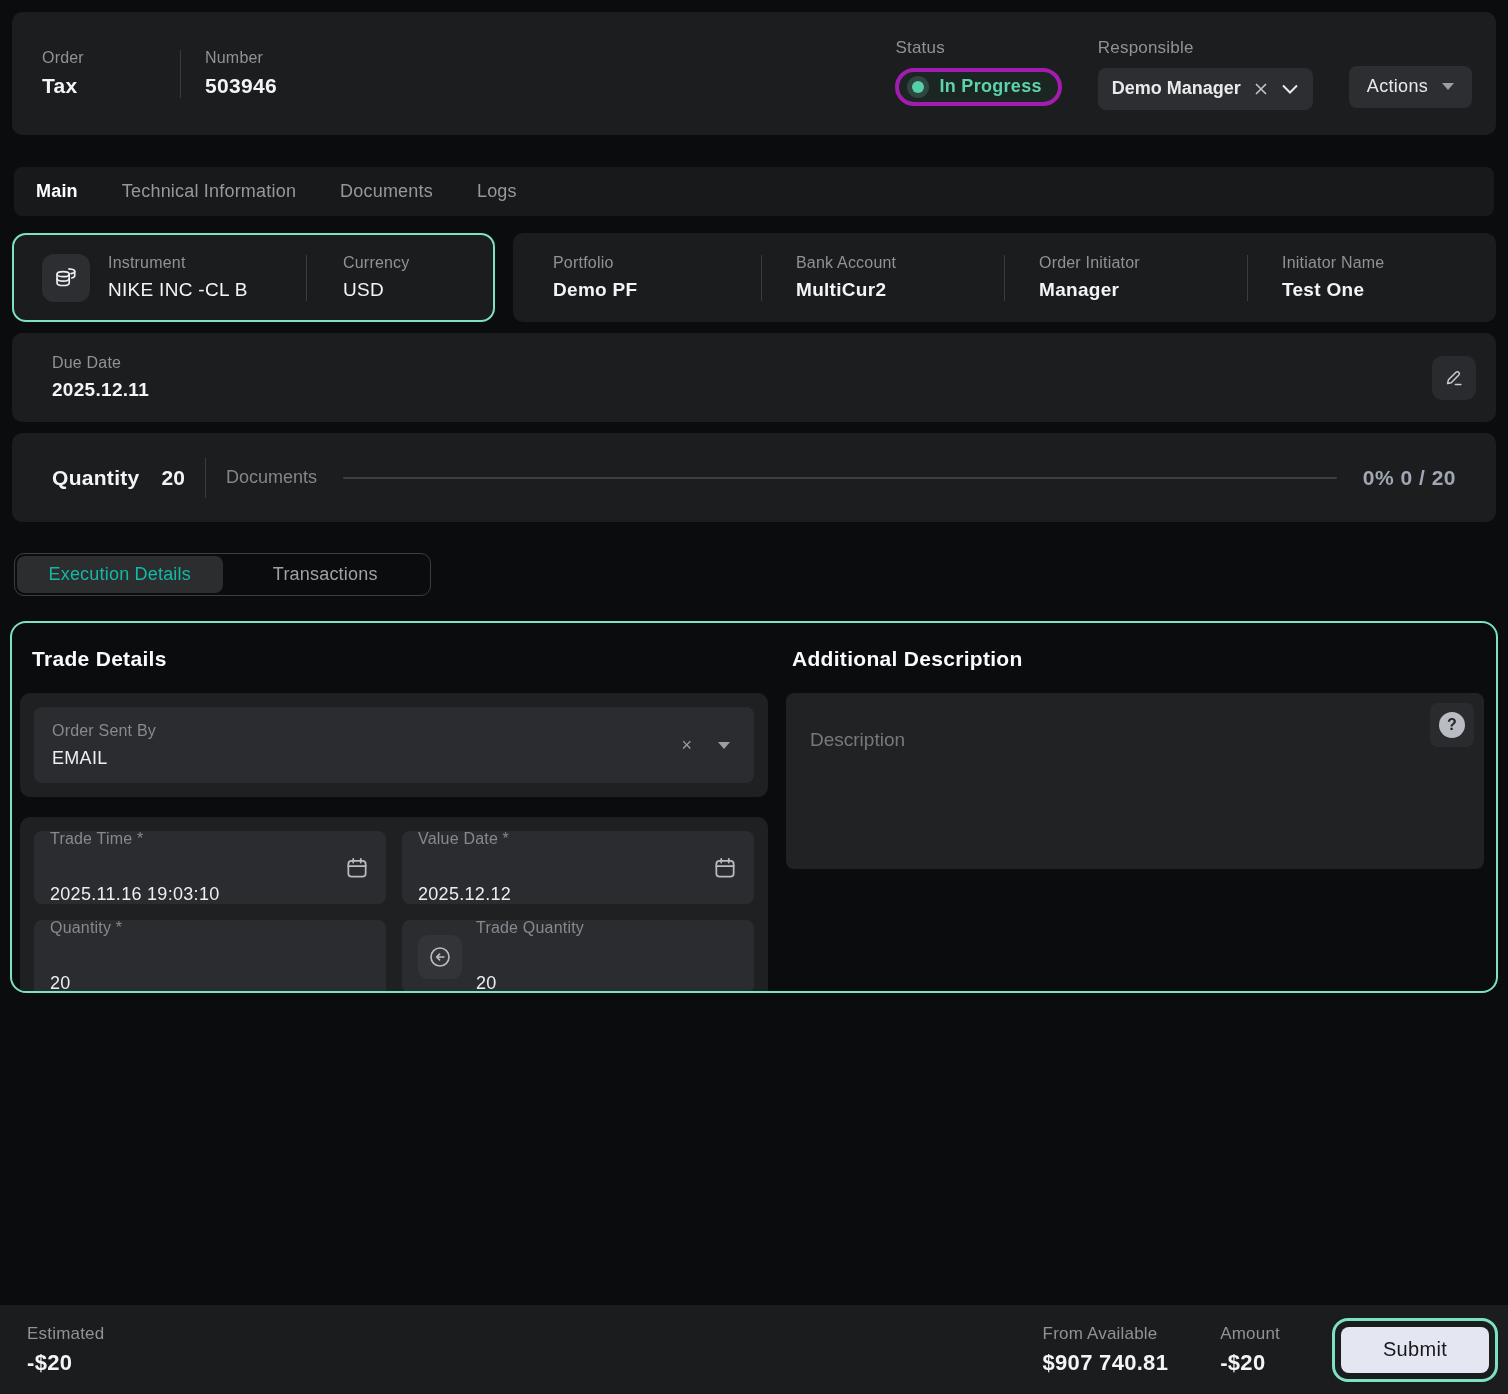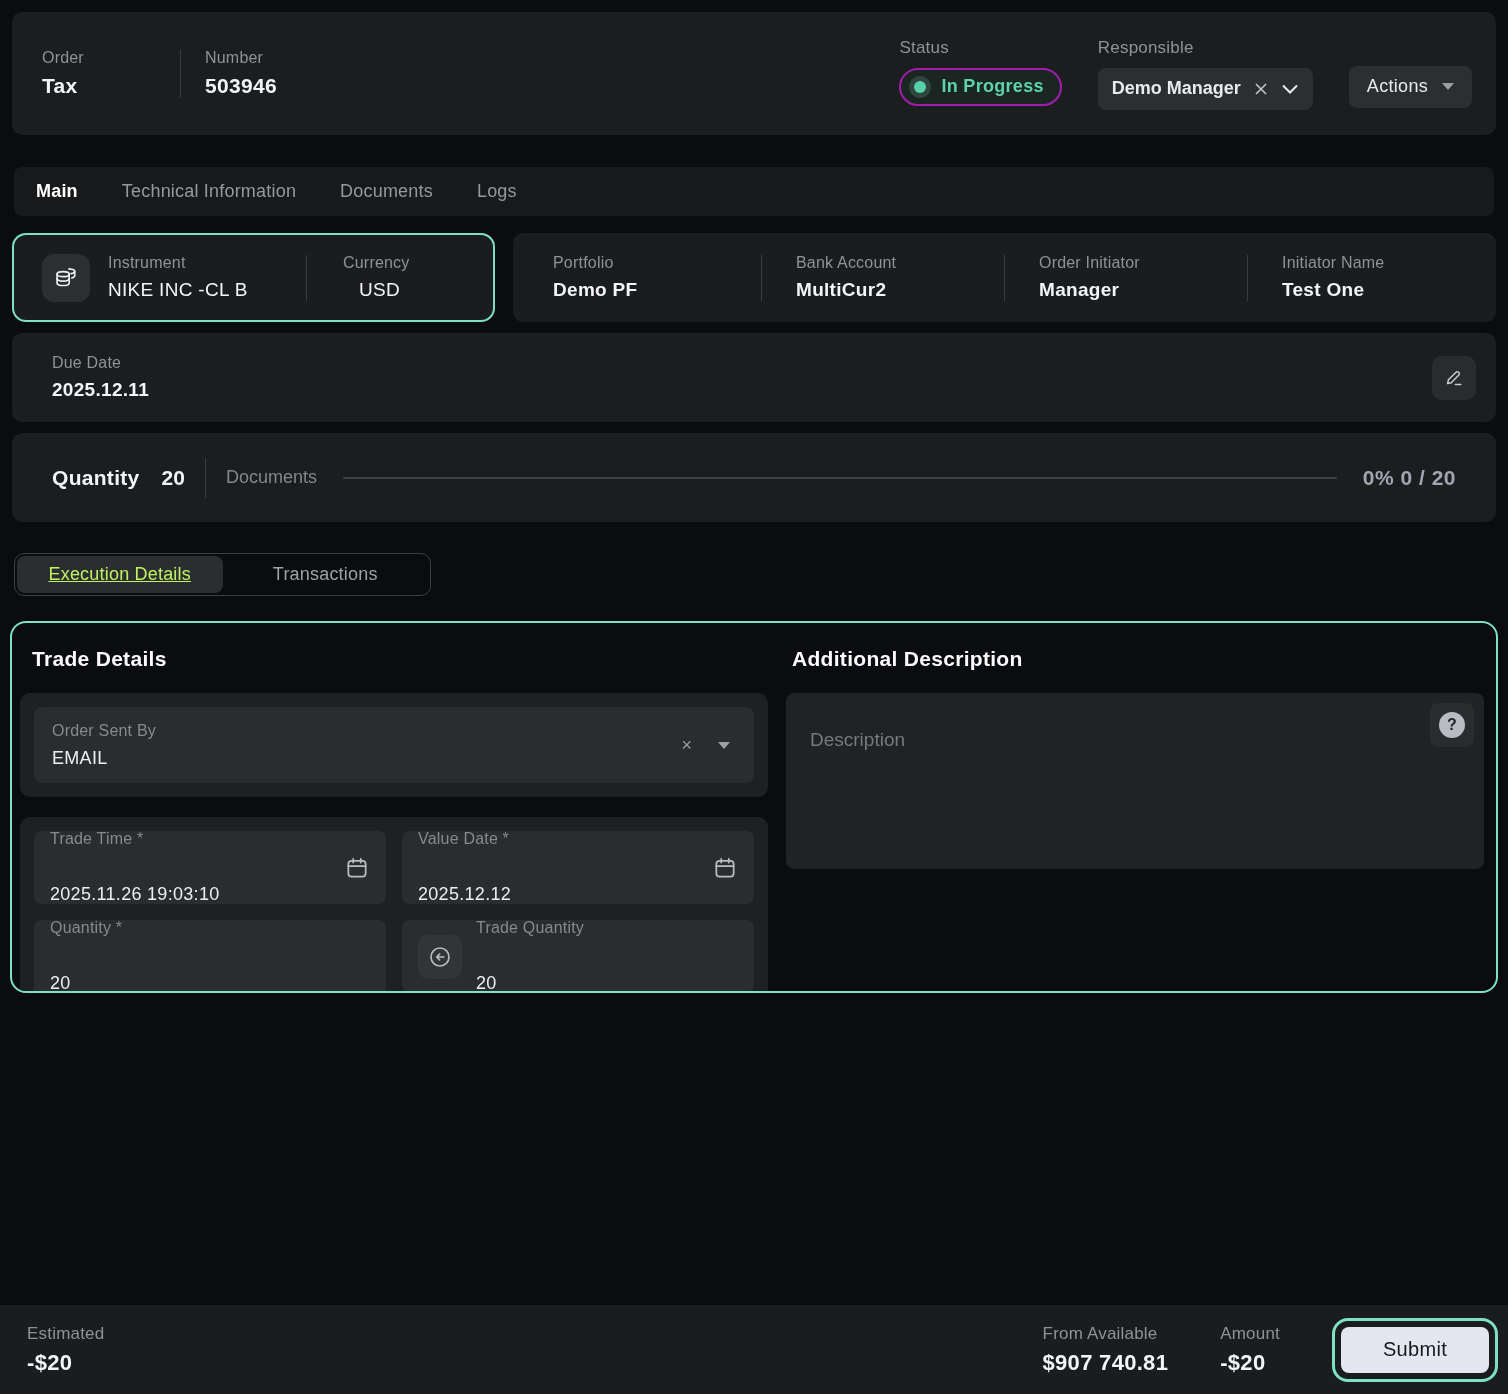--- a/index.html
+++ b/index.html
@@ -23,21 +23,21 @@
     display: flex; align-items: center; padding: 0 24px;
   }
   .hfield { display: flex; flex-direction: column; justify-content: center; }
   .header-card .vdiv { height: 48px; align-self: center; margin: 0 24px; }
   .hfield.first { padding-left: 6px; min-width: 120px; }
   .header-right { margin-left: auto; display: flex; align-items: flex-start; gap: 36px; }
   .hgroup { display: flex; flex-direction: column; gap: 10px; }
   .hgroup .label { font-size: 17px; }
   .status-pill {
     display: inline-flex; align-items: center; gap: 10px; height: 38px; padding: 0 16px 0 8px;
-    border: 2px solid #a21caf; border-radius: 19px; background: #1b2623;
+    border: 4px solid #a21caf; border-radius: 19px; background: #1b2623;
     color: #5ed1ad; font-weight: bold; font-size: 18px; letter-spacing: .3px;
   }
   .status-dot { width: 22px; height: 22px; border-radius: 50%; background: #2e463e; position: relative; }
   .status-dot::after { content: ""; position: absolute; inset: 5px; border-radius: 50%; background: #56cfab; }
   .chip {
     display: inline-flex; align-items: center; gap: 12px; height: 42px; padding: 0 14px;
     background: #2c2e31; border-radius: 8px; color: #e9eaec; font-weight: bold; font-size: 18px;
     border: none; cursor: pointer; font-family: inherit;
   }
   .icon-x, .icon-chevron { display: inline-flex; }
@@ -92,21 +92,21 @@
   .complete-label { color: #83868c; font-size: 18px; }
   .progress-line { flex: 1; height: 2px; background: #3d3f43; margin: 0 26px; border-radius: 1px; }
   .progress-text { color: #a0a6b2; font-size: 21px; font-weight: bold; letter-spacing: .5px; }
 
   
   .segmented {
     margin: 0 14px 25px; width: 417px; height: 43px; border: 1px solid #3b3e42; border-radius: 10px;
     display: flex; align-items: stretch; padding: 2px; flex-shrink: 0;
   }
   .segment { flex: 1; border: none; border-radius: 8px; background: transparent; color: #9fa1a6; font-size: 18px; font-family: inherit; cursor: pointer; letter-spacing: .2px; }
-  .segment.active { background: #2b2d2f; color: #bef264; text-decoration: underline; }
+  .segment.active { background: #2b2d2f; color: #14b8a6; }
 
   
   .teal-panel {
     margin: 0 10px; height: 372px; border: 2px solid #7de1c3; border-radius: 16px;
     display: grid; grid-template-columns: 748px 1fr; column-gap: 18px; padding: 8px; overflow: hidden;
   }
   .panel-col { display: flex; flex-direction: column; min-width: 0; }
   .panel-title { font-size: 21px; font-weight: bold; color: #fbfbfd; letter-spacing: .3px; margin: 16px 0 22px 12px; }
   .fieldgroup { background: #1f2022; border-radius: 10px; padding: 14px; }
   .fieldgroup + .fieldgroup { margin-top: 20px; }
@@ -220,21 +220,21 @@
           <path d="M3.6 12.9v3.9c0 1.3 2.4 2.3 5.4 2.3s5.4-1 5.4-2.3v-3.9"></path>
         </svg>
       </span>
       <div class="hfield">
         <div class="label">Instrument</div>
         <div class="value" style="font-weight:normal;">NIKE INC -CL B</div>
       </div>
       <div class="vdiv"></div>
       <div class="hfield" style="flex:0 0 130px;">
         <div class="label">Currency</div>
-        <div class="value" style="font-weight:normal;margin-left:16px;">USD</div>
+        <div class="value" style="font-weight:normal;">USD</div>
       </div>
     </div>
 
     <div class="info-card">
       <div class="info-col">
         <div class="label">Portfolio</div>
         <div class="value">Demo PF</div>
       </div>
       <div class="vdiv"></div>
       <div class="info-col">
@@ -299,21 +299,21 @@
             <span class="caret-down"></span>
           </div>
         </div>
       </div>
 
       <div class="fieldgroup">
         <div class="grid2">
           <div class="input-cell">
             <div class="texts">
               <div class="field-label">Trade Time *</div>
-              <div class="field-value">2025.11.26 19:03:10</div>
+              <div class="field-value">2025.11.16 19:03:10</div>
             </div>
             <span class="cell-icon-right">
               <svg width="26" height="26" viewBox="0 0 24 24" fill="none" stroke="#b9bcc2" stroke-width="1.6" stroke-linecap="round">
                 <rect x="4" y="5.5" width="16" height="14.5" rx="3"></rect>
                 <path d="M8.5 3.5v3.5M15.5 3.5v3.5M4 10.2h16"></path>
               </svg>
             </span>
           </div>
           <div class="input-cell">
             <div class="texts">

